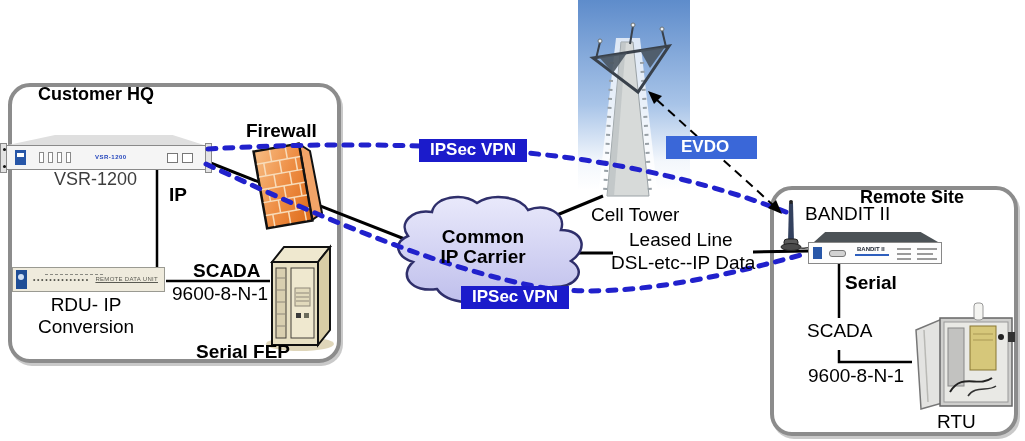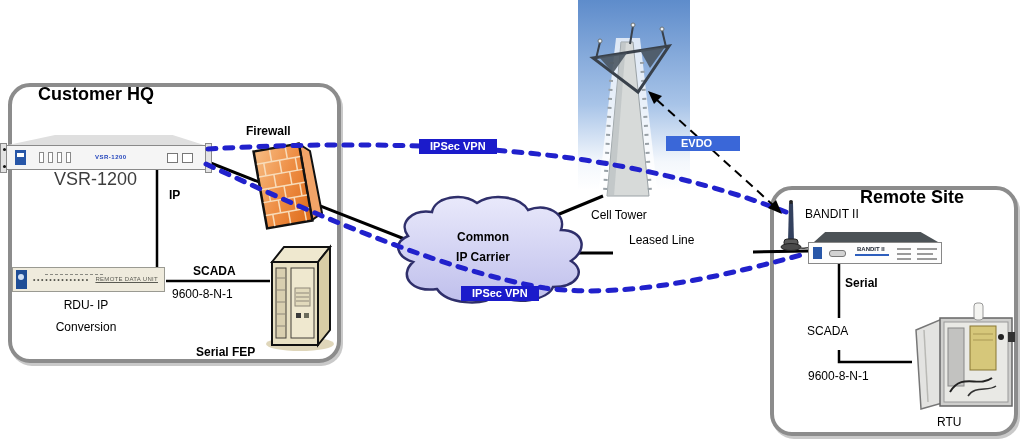--- a/index.html
+++ b/index.html
@@ -13,25 +13,25 @@
   }
   .site-box {
     position:absolute; background:#fff;
     border:4px solid #8C8C8C; border-radius:22px;
     box-shadow:2px 3px 0 #c9c9c9;
     z-index:1;
   }
   svg.layer { position:absolute; left:0; top:0; z-index:2; pointer-events:none; }
   svg.layer-dash { z-index:4; }
   .device { position:absolute; z-index:3; }
-  .lbl { position:absolute; z-index:5; font-size:12px; line-height:20px; white-space:nowrap; }
+  .lbl { position:absolute; z-index:5; font-size:19px; line-height:20px; white-space:nowrap; }
   .bold { font-weight:bold; }
   .title { font-size:18px; font-weight:bold; }
   .tag {
-    position:absolute; z-index:5; color:#fff; font-weight:bold; font-size:11px;
+    position:absolute; z-index:5; color:#fff; font-weight:bold; font-size:17px;
     padding:1px 11px 2px 11px; white-space:nowrap;
   }
   .tag-vpn { background:#1B1BCB; }
   .tag-evdo { background:#3A67D8; padding:1px 28px 2px 15px; }
   .center { text-align:center; white-space:normal; }
   
   .vsr-top {
     position:absolute; left:8px; top:9px; width:196px; height:10px;
     background:#DFDFDF;
     clip-path:polygon(24% 0, 84% 0, 100% 100%, 0 100%);
@@ -284,20 +284,21 @@
   <div class="tag tag-vpn" style="left:419px; top:139px;">IPSec VPN</div>
   <div class="tag tag-vpn" style="left:461px; top:286px;">IPSec VPN</div>
   <div class="tag tag-evdo" style="left:666px; top:136px;">EVDO</div>
 
   <div class="lbl bold center" style="left:425px; top:227px; width:116px; line-height:20px;">
     <span>Common</span><br>
     <span>IP Carrier</span>
   </div>
   <div class="lbl" style="left:591px; top:205px;">Cell Tower</div>
   <div class="lbl" style="left:629px; top:230px;">Leased Line</div>
+  <div class="lbl" style="left:611px; top:253px;">DSL-etc--IP Data</div>
 
   <div class="lbl title" style="left:860px; top:187px; width:150px; ">Remote Site</div>
   <div class="lbl" style="left:805px; top:204px;">BANDIT II</div>
   <div class="lbl bold" style="left:845px; top:273px;">Serial</div>
   <div class="lbl" style="left:807px; top:321px;">SCADA</div>
   <div class="lbl" style="left:808px; top:366px;">9600-8-N-1</div>
   <div class="lbl" style="left:937px; top:412px;">RTU</div>
 
 </div>
 

